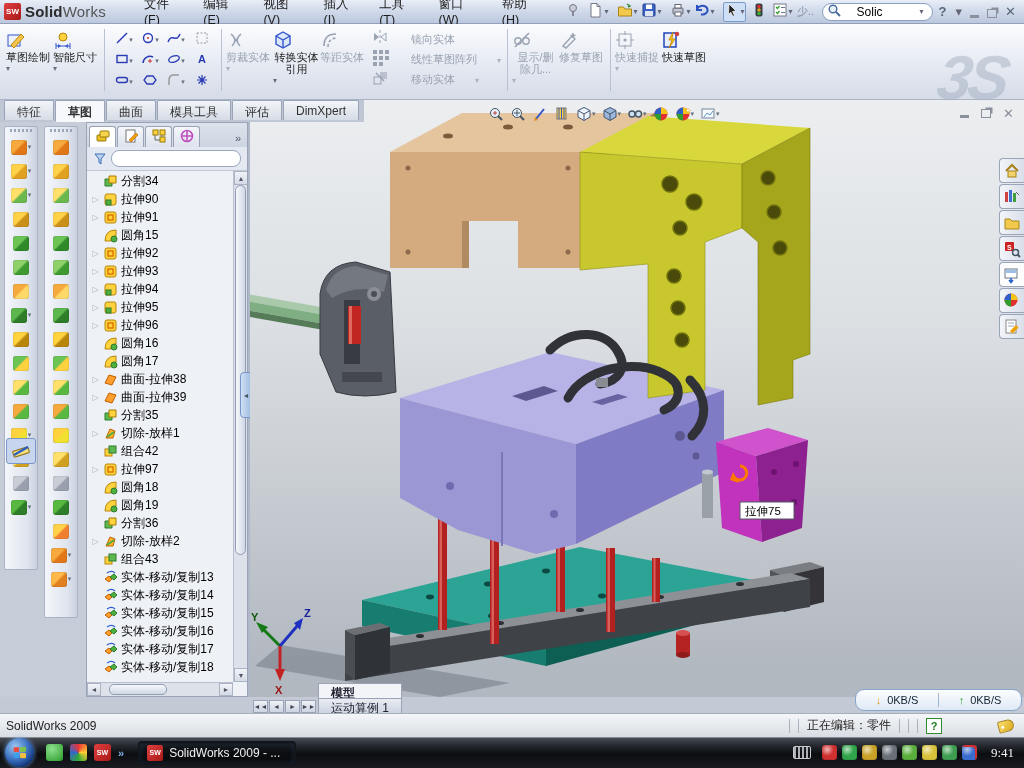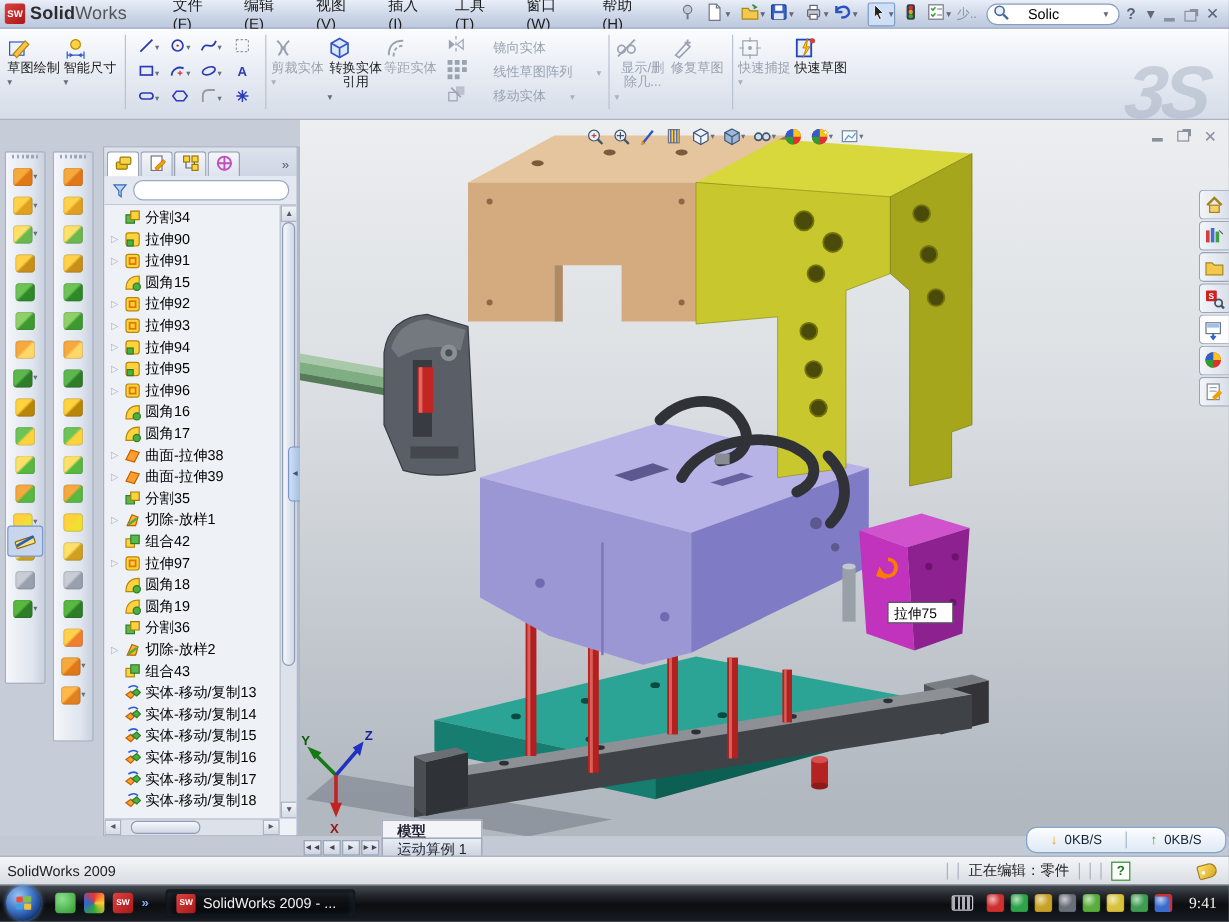--- a/index.html
+++ b/index.html
@@ -469,20 +469,28 @@
               <path d="M11,2 L7,10 h3 L7,18 L13,9 h-3 Z" fill="#ffd000" stroke="#c08000" stroke-width=".8"></path>
               <circle cx="15" cy="4" r="2.2" fill="#d04040"></circle>
             </svg>
           </div>
           <div class="rlabel">快速草图</div>
         </div>
       </div>
     <div class="watermark">3S</div>
   </div>
 
+  <div class="tabrow" id="tabrow">
+      <div class="ctab">特征</div>
+      <div class="ctab active">草图</div>
+      <div class="ctab">曲面</div>
+      <div class="ctab">模具工具</div>
+      <div class="ctab">评估</div>
+      <div class="ctab">DimXpert</div>
+    </div>
 
   <div class="strip" id="strip1" style="left:4px;top:126px;height:444px;">
       <div class="tico">
         <span class="tchip" style="background: linear-gradient(135deg, rgb(246, 169, 60) 45%, rgb(224, 120, 24) 55%);"></span>
         <span class="tdd">▾</span>
       </div>
       <div class="tico">
         <span class="tchip" style="background: linear-gradient(135deg, rgb(255, 210, 74) 45%, rgb(224, 160, 32) 55%);"></span>
         <span class="tdd">▾</span>
       </div>

